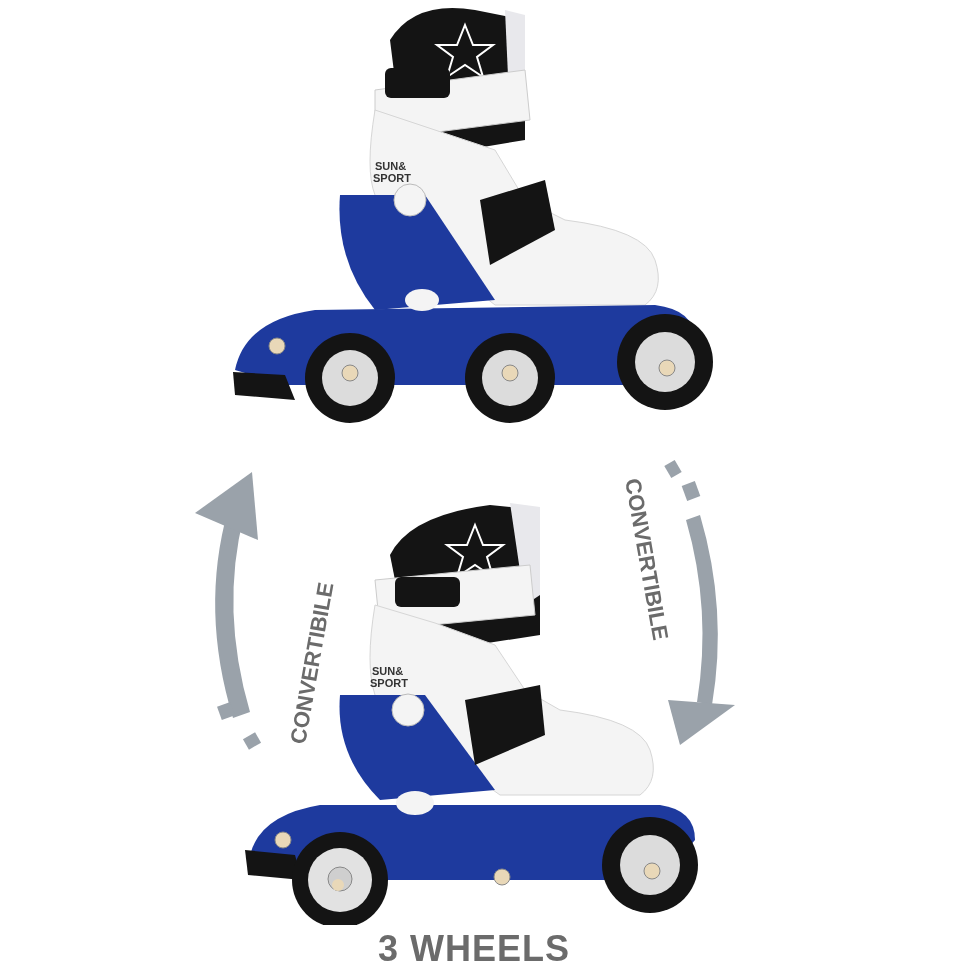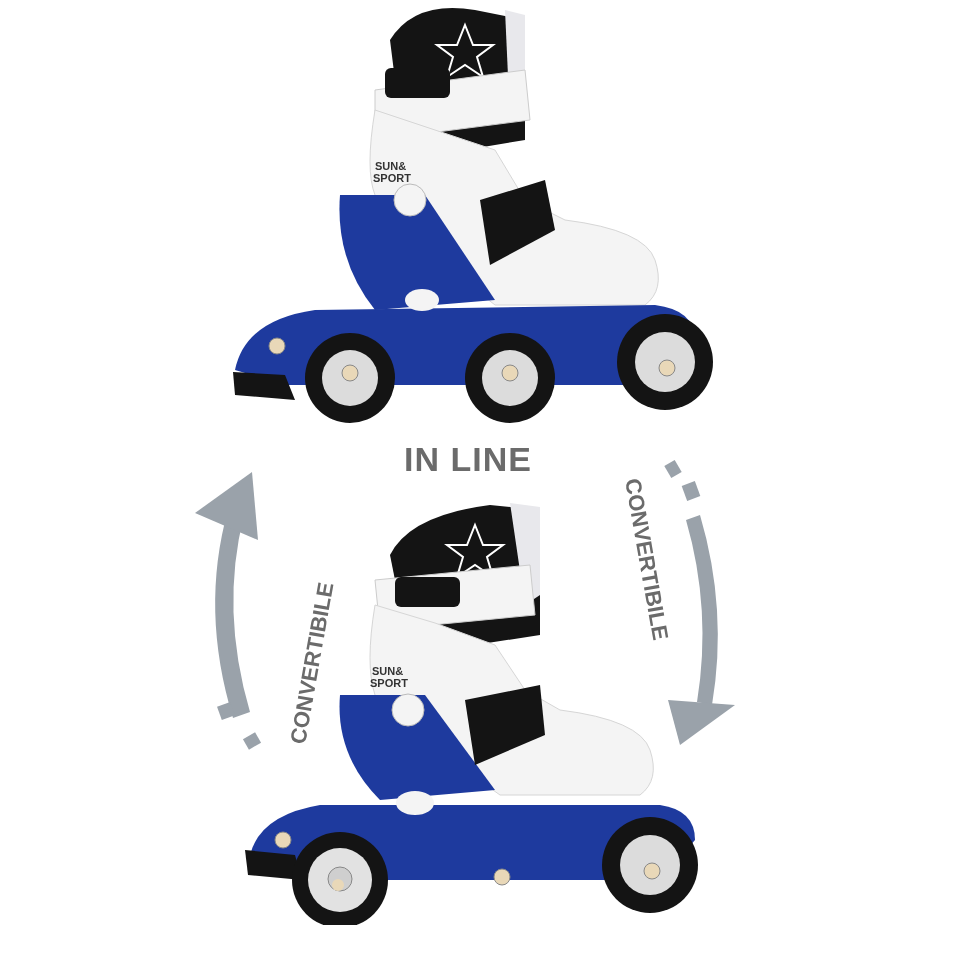--- a/index.html
+++ b/index.html
@@ -47,21 +47,20 @@
       <circle cx="285" cy="378" r="45" fill="#141414"></circle>
         <circle cx="285" cy="378" r="28" fill="#dcdcdc"></circle>
         <circle cx="285" cy="373" r="8" fill="#e9d8b8" stroke="#888"></circle>
       <circle cx="440" cy="362" r="48" fill="#141414"></circle>
         <circle cx="440" cy="362" r="30" fill="#dcdcdc"></circle>
         <circle cx="442" cy="368" r="8" fill="#e9d8b8" stroke="#888"></circle>
       <circle cx="52" cy="346" r="8" fill="#e9d8b8" stroke="#888"></circle>
     </g>
   </svg>
 
-  <div class="label lbl-inline">IN LINE</div>
 
   <svg class="arrowsvg" width="970" height="971" viewBox="0 0 970 971">
     <g fill="#9aa2aa">
       <path d="M233 718 Q200 610 228 510 L244 515 Q220 610 250 712 Z"></path>
       <path d="M195 513 L252 472 L258 540 Z"></path>
       <rect x="219" y="704" width="14" height="14" transform="rotate(-20 226 711)"></rect>
       <rect x="245" y="735" width="14" height="12" transform="rotate(-30 252 741)"></rect>
     </g>
     <text font-family="Liberation Sans,sans-serif" font-size="22" font-weight="bold" fill="#6b6b6b" transform="translate(305 745) rotate(-80)">CONVERTIBILE</text>
 
@@ -93,13 +92,14 @@
       <circle cx="100" cy="385" r="32" fill="#e2e2e2"></circle>
       <circle cx="100" cy="384" r="12" fill="#cfcfcf" stroke="#888"></circle>
       <circle cx="98" cy="390" r="6" fill="#e9d8b8"></circle>
     <circle cx="410" cy="370" r="48" fill="#141414"></circle>
       <circle cx="410" cy="370" r="30" fill="#dcdcdc"></circle>
       <circle cx="412" cy="376" r="8" fill="#e9d8b8" stroke="#888"></circle>
     <circle cx="262" cy="382" r="8" fill="#e9d8b8" stroke="#888"></circle>
     <circle cx="43" cy="345" r="8" fill="#e9d8b8" stroke="#888"></circle>
   </svg>
 
+  <div class="label lbl-3w">3 WHEELS</div>
 </div>
 
 </body></html>

